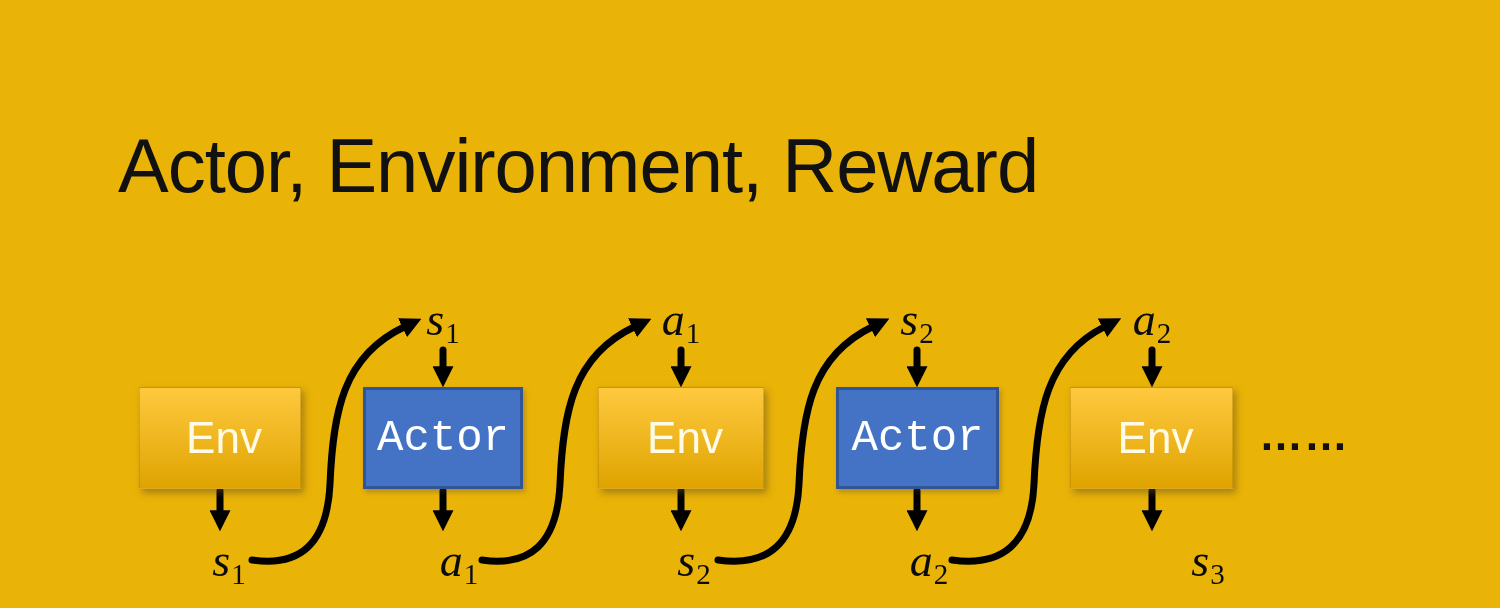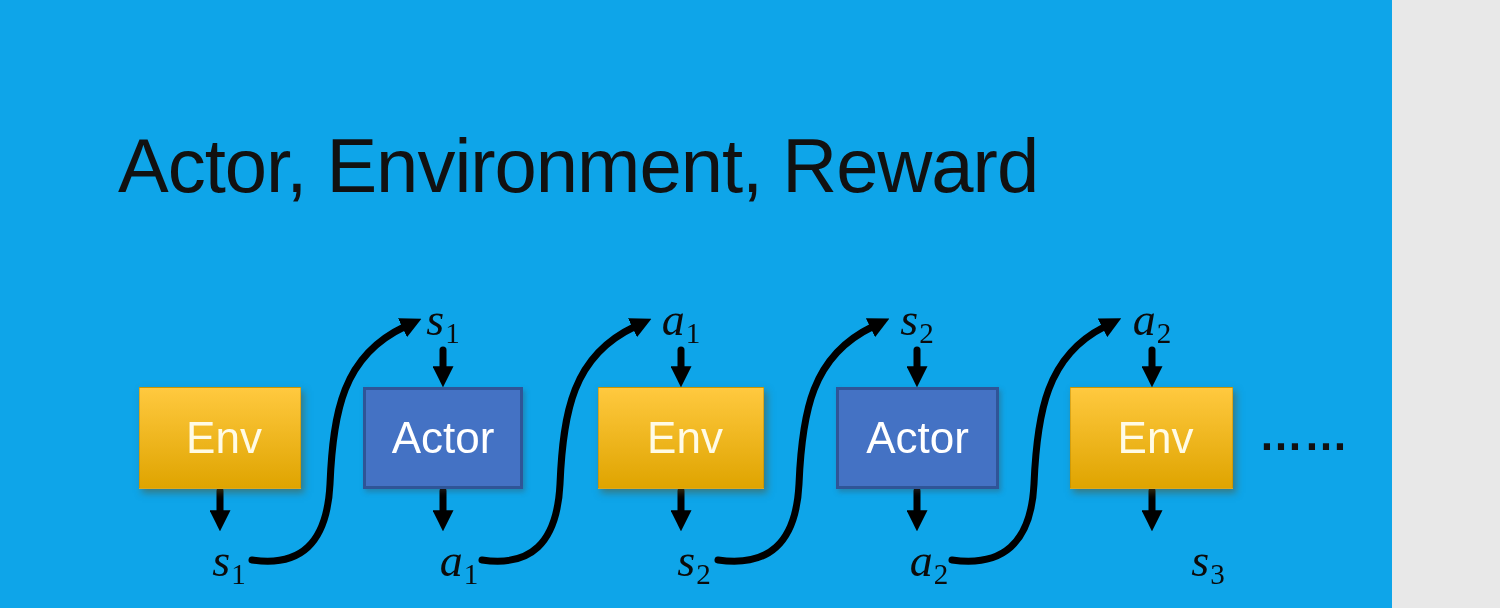--- a/index.html
+++ b/index.html
@@ -1,19 +1,19 @@
 <!DOCTYPE html>
 <html style="--title-text: #111111; --env-gradient-top: #FFC93F; --env-gradient-bottom: #DFA400; --env-text: #FFFBE6; --actor-fill: #4472C4; --actor-border: #2F5597; --actor-text: #FFFFFF; --arrow: #000000;"><head>
 <meta charset="utf-8">
 <style>
   html,body{margin:0;padding:0;background:#e8e8e8;}
   .slide{
     position:relative;
-    width:1392px;height:608px;
-    background:#0ea5e9;
+    width:1500px;height:608px;
+    background:#eab308;
     overflow:hidden;
     font-family:"Liberation Sans", sans-serif;
   }
   .title{
     position:absolute;
     left:118px;top:122px;
     font-size:76px;
     font-weight:300;
     letter-spacing:-1px;
     color:var(--title-text,#111111);
@@ -35,21 +35,21 @@
     background:var(--actor-fill,#4472C4);
     border:3px solid var(--actor-border,#2F5597);
     box-shadow:2px 3px 5px rgba(70,70,70,0.35);
   }
   .box-label{
     font-size:44px;
     font-weight:300;
     line-height:1;
   }
   .env .box-label{color:var(--env-text,#FFFBE6);}
-  .actor .box-label{color:var(--actor-text,#FFFFFF);}
+  .actor .box-label{color:var(--actor-text,#FFFFFF);font-family:Liberation Mono, monospace;}
   .mlabel{
     position:absolute;
     transform:translateX(-50%);
     font-family:Liberation Serif, serif;
     font-style:italic;
     font-size:46px;
     line-height:1;
     color:#0b0b0b;
     white-space:nowrap;
   }

